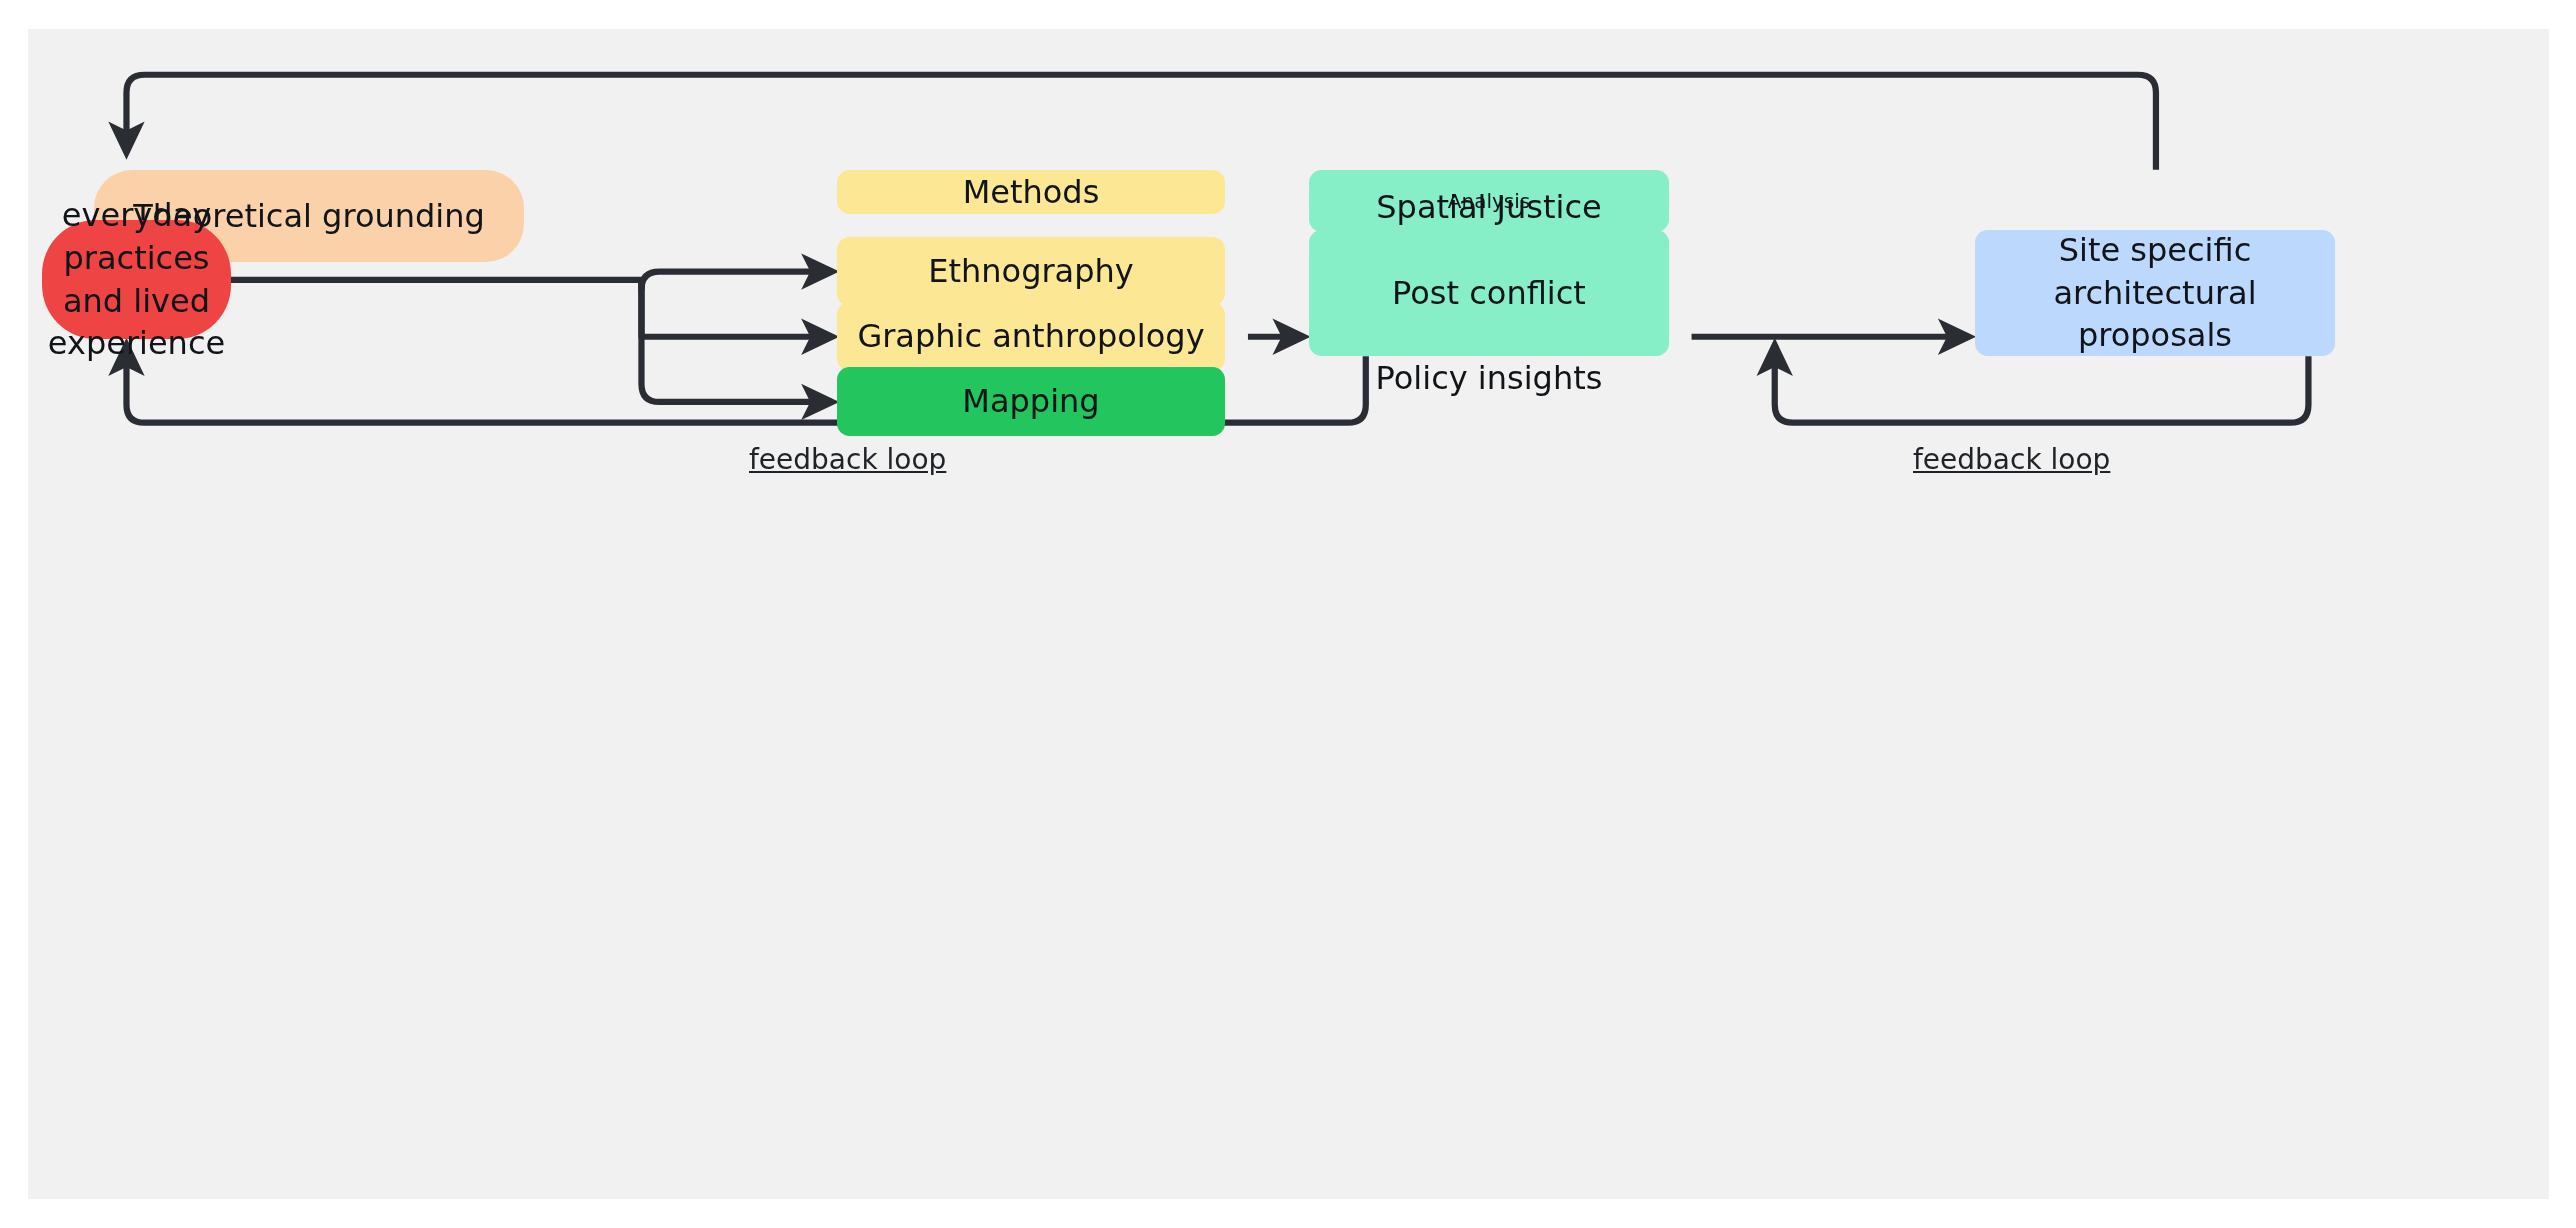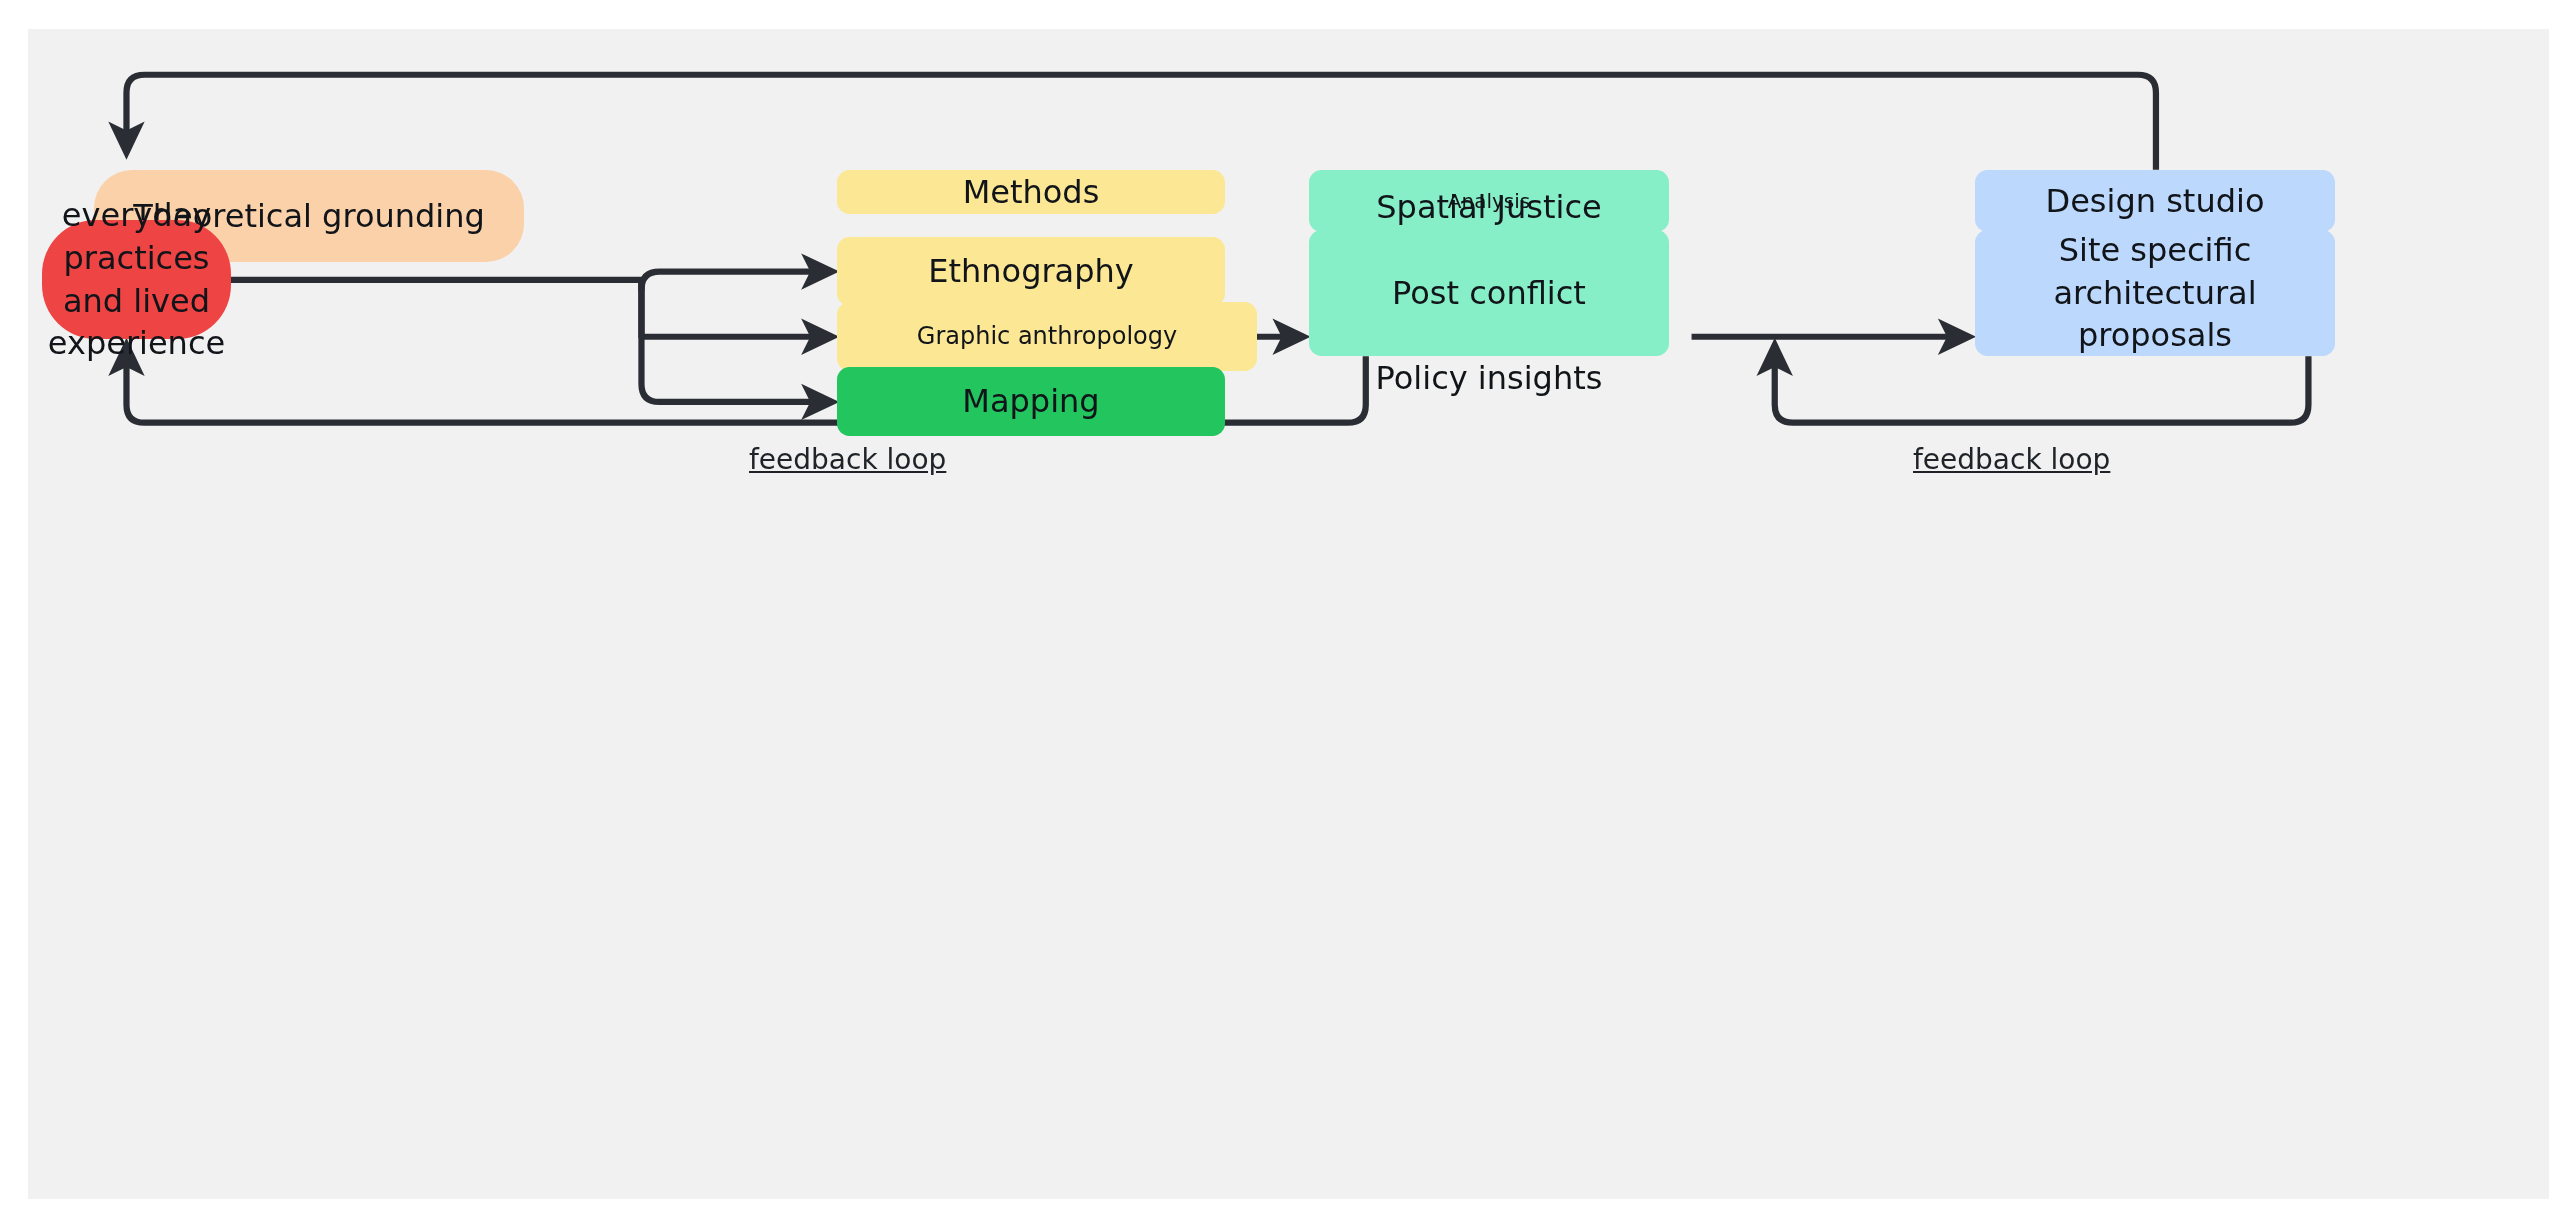--- a/index.html
+++ b/index.html
@@ -81,33 +81,32 @@
 
     <div class="node" style="left: 66px; top: 141px; width: 430px; height: 92px; background: rgb(251, 209, 170); border-radius: 38px; font-size: 32px;">Theoretical grounding</div>
 
     <div class="node" style="left: 14px; top: 191px; width: 189px; height: 119px; background: #ef4444; border-radius: 54px; font-size: 32px;">everyday practices
 and lived experience</div>
 
     <div class="node" style="left: 809px; top: 141px; width: 388px; height: 44px; background: rgb(252, 231, 149); border-radius: 12.5px; font-size: 32px;">Methods</div>
 
     <div class="node" style="left: 809px; top: 208px; width: 388px; height: 69px; background: rgb(252, 231, 149); border-radius: 12.5px; font-size: 32px;">Ethnography</div>
 
-    <div class="node" style="left: 809px; top: 273px; width: 420px; height: 69px; background: rgb(252, 231, 149); border-radius: 12.5px; font-size: 24px;">Graphic anthropology</div>
+    <div class="node" style="left: 809px; top: 273px; width: 388px; height: 69px; background: rgb(252, 231, 149); border-radius: 12.5px; font-size: 32px;">Graphic anthropology</div>
 
     <div class="node" style="left: 809px; top: 338px; width: 388px; height: 69px; background: #22c55e; border-radius: 12.5px; font-size: 32px;">Mapping</div>
 
     <div class="node" style="left: 1281px; top: 141px; width: 360px; height: 62px; background: rgb(135, 239, 200); border-radius: 12.5px; font-size: 20px;">Analysis</div>
 
     <div class="node" style="left: 1281px; top: 201px; width: 360px; height: 126px; background: rgb(135, 239, 200); border-radius: 12.5px; font-size: 32px;">Spatial Justice
 
 Post conflict
 
 Policy insights</div>
 
-    <div class="node" style="left: 1947px; top: 141px; width: 360px; height: 62px; background: rgb(188, 216, 253); border-radius: 12.5px; font-size: 32px;">Design studio</div>
 
     <div class="node" style="left: 1947px; top: 201px; width: 360px; height: 126px; background: rgb(188, 216, 253); border-radius: 12.5px; font-size: 32px;">Site specific
 architectural
 proposals</div>
 
     <div class="edge-label" style="left: 721px; top: 414px; font-size: 28px;">feedback loop</div>
 
     <div class="edge-label" style="left: 1885px; top: 414px; font-size: 28px;">feedback loop</div>
 
   </div>

